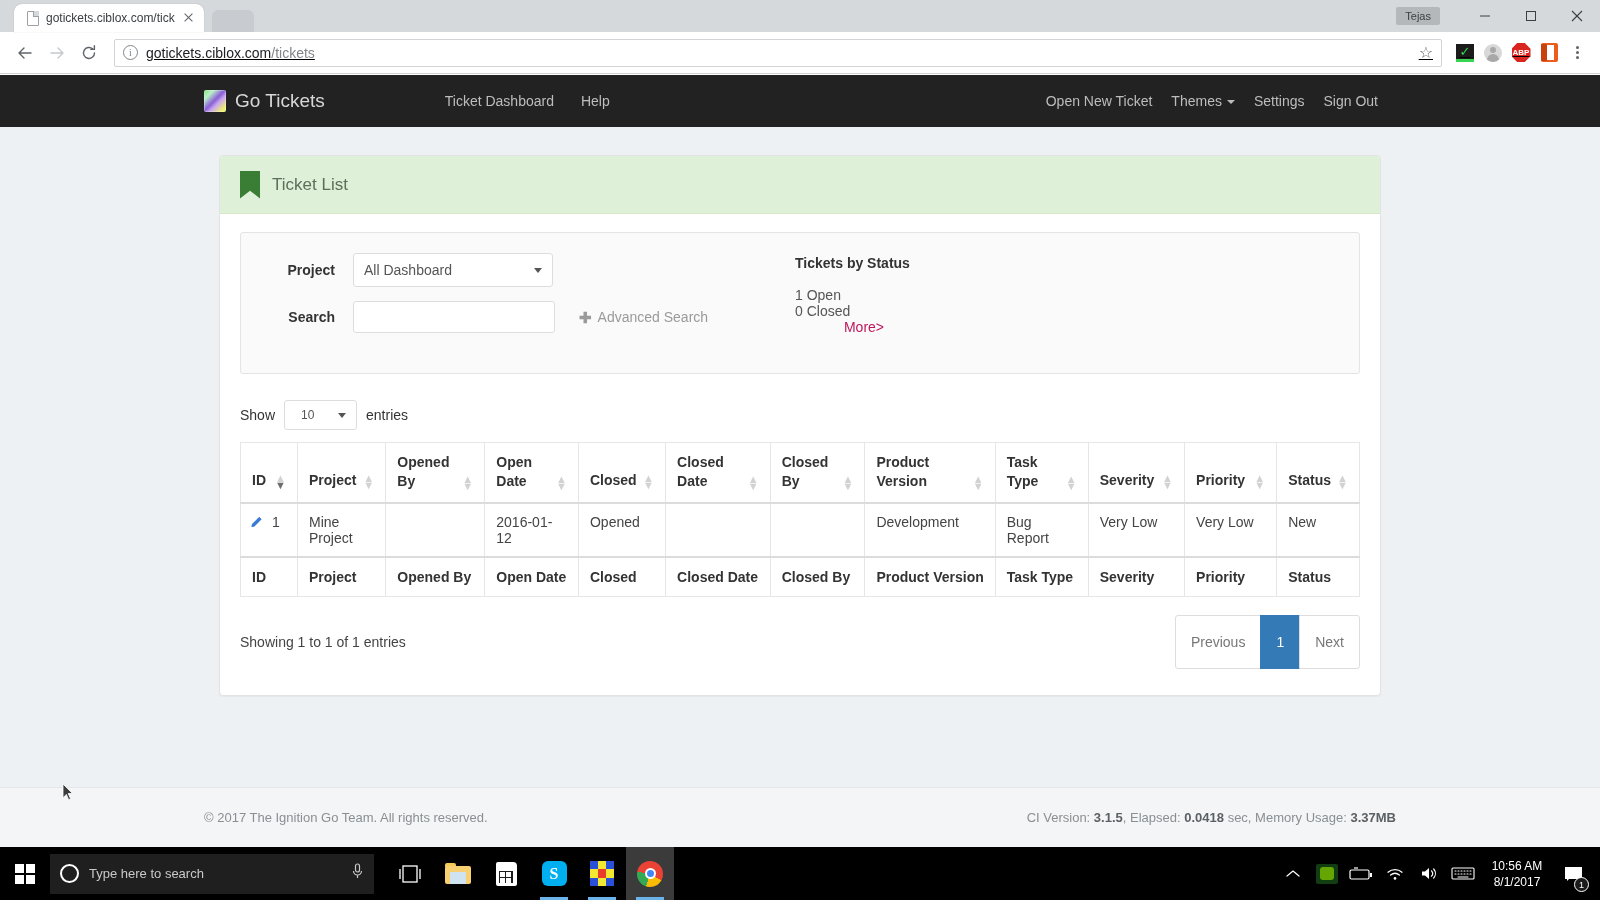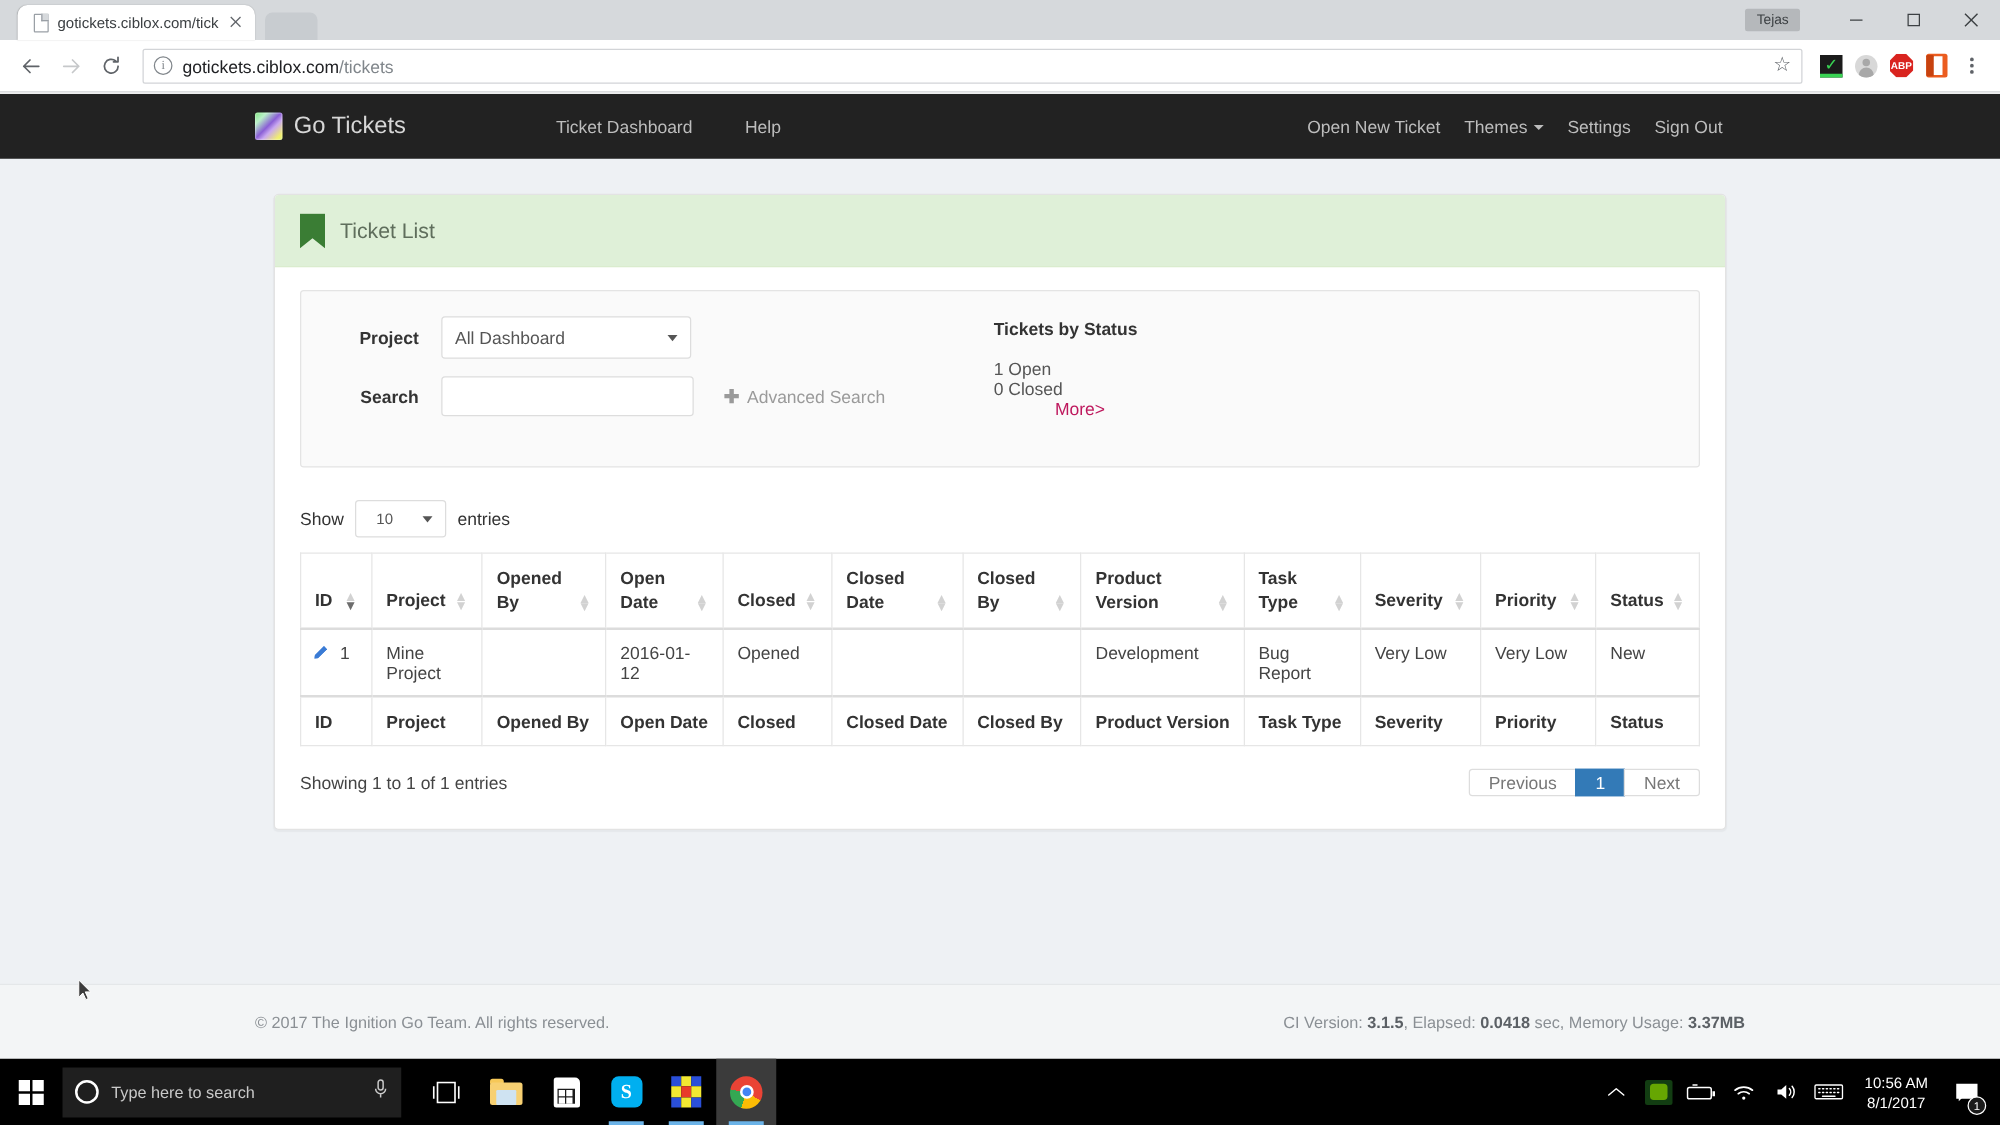--- a/index.html
+++ b/index.html
@@ -59,21 +59,21 @@
   .winctl { position:absolute; right:0; top:0; height:32px; display:flex; align-items:center; }
   .profile-chip {
     background: #b5b8bb; color:#3c4043; font-size:11px;
     padding: 3px 9px; border-radius: 2px; margin-right: 22px;
   }
   .winbtn { width:46px; height:32px; display:flex; align-items:center; justify-content:center; cursor:pointer;}
   .winbtn svg { display:block; }
 
   .toolbar {
     height: 42px; background:#fff; display:flex; align-items:center;
-    padding: 0 10px; gap: 2px; border-bottom: 1px solid #cfd2d4;
+    padding: 0 10px; gap: 2px; border-bottom: 1px solid #cfd2d4; text-decoration: underline;
   }
   .navbtn { width:30px; height:30px; display:flex;align-items:center;justify-content:center; cursor:pointer;}
   .omnibox {
     flex: 1 1 auto; height: 28px; margin: 0 8px;
     border: 1px solid #d2d4d7; border-radius: 2px;
     display:flex; align-items:center; padding: 0 8px; gap:8px;
     background: #fff;
   }
   .info-icon {
     width:15px;height:15px;border:1.3px solid #80868b;border-radius:50%;
@@ -122,21 +122,21 @@
     height: 52px; background:#222222; display:flex; align-items:center;
     padding: 0 0 0 204px; color:#c8c8c8;
   }
   .brand { display:flex; align-items:center; gap:9px; margin-right: 120px; }
   .brand-logo {
     width:22px;height:22px;border-radius:2px;
     background: linear-gradient(135deg,#7fe37f 0%, #b9f0c8 22%, #8a5fd6 48%, #c9a8f0 62%, #f2f06a 88%, #d8f07a 100%);
     box-shadow: inset 0 0 0 1px rgba(255,255,255,.25);
   }
   .brand-text { font-size:19px; color:#d7d7d7; }
-  .navlinks { display:flex; align-items:center; gap:42px; }
+  .navlinks { display:flex; align-items:center; gap:27px; }
   .navlink { font-size:14px; color:#bdbdbd; cursor:pointer; white-space:nowrap;}
   .navright { margin-left:auto; display:flex; align-items:center; gap:19px; padding-right:222px; }
   .caret {
     display:inline-block; width:0;height:0;margin-left:5px;
     border-left:4px solid transparent;border-right:4px solid transparent;border-top:4px solid #bdbdbd;
     vertical-align:middle;
   }
 
   .container {
     width: 1162px; margin: 28px auto 0; background:#fff;
@@ -230,21 +230,21 @@
     transform: rotate(45deg); clip-path: polygon(0 0,100% 0,100% 80%,50% 100%,0 80%);
   }
   table.dt tfoot th {
     padding: 11px; color:#333; font-weight:bold; border-top-width:2px; border-top-color:#dcdcdc; white-space:nowrap;
   }
 
   .bottombar { display:flex; align-items:center; margin-top: 18px; }
   .info-text { font-size:14px; color:#444; }
   .pager { margin-left:auto; display:flex; }
   .pgbtn {
-    border:1px solid #ddd; padding: 0 15px; font-size:14px; color:#777;
+    border:1px solid #ddd; padding: 16px 15px; font-size:14px; color:#777;
     background:#fff; margin-left:-1px; cursor:pointer; line-height:20px;
   }
   .pgbtn:first-child { border-radius:3px 0 0 3px; margin-left:0; }
   .pgbtn:last-child  { border-radius:0 3px 3px 0; }
   .pgbtn.active { background:#337ab7; border-color:#337ab7; color:#fff; }
 
   .footer {
     position:absolute; left:0; bottom:0; width:1600px; height:60px;
     background:#f3f5f6; border-top:1px solid #e4e7e9;
     display:flex; align-items:center; padding: 0 204px;
@@ -259,21 +259,21 @@
 
   
   .taskbar {
     position:absolute; left:0; top:847px; width:1600px; height:53px;
     background:#000; display:flex; align-items:center;
   }
   .start { width:50px; height:53px; display:flex; align-items:center; justify-content:center; cursor:pointer;}
   .start-grid { display:grid; grid-template-columns:repeat(2,9px); grid-template-rows:repeat(2,9px); gap:2px;}
   .start-grid i { background:#fff; display:block; }
   .cortana {
-    width: 271px; height:40px; background:#1f1f1f; display:flex; align-items:center;
+    width: 324px; height:40px; background:#1f1f1f; display:flex; align-items:center;
     padding: 0 10px; gap: 10px; cursor:text;
   }
   .cortana-ring { width:19px;height:19px;border-radius:50%;border:2px solid #fff; flex:0 0 19px;}
   .cortana-text { font-size:13px; color:#c9c9c9; flex:1 1 auto;}
   .mic { width:13px; flex:0 0 13px; }
   .tb-icons { display:flex; align-items:center; gap:0; margin-left:12px; }
   .tb-icon {
     width:48px; height:53px; display:flex; align-items:center; justify-content:center; cursor:pointer; position:relative;
   }
   .tb-icon.running::after{

